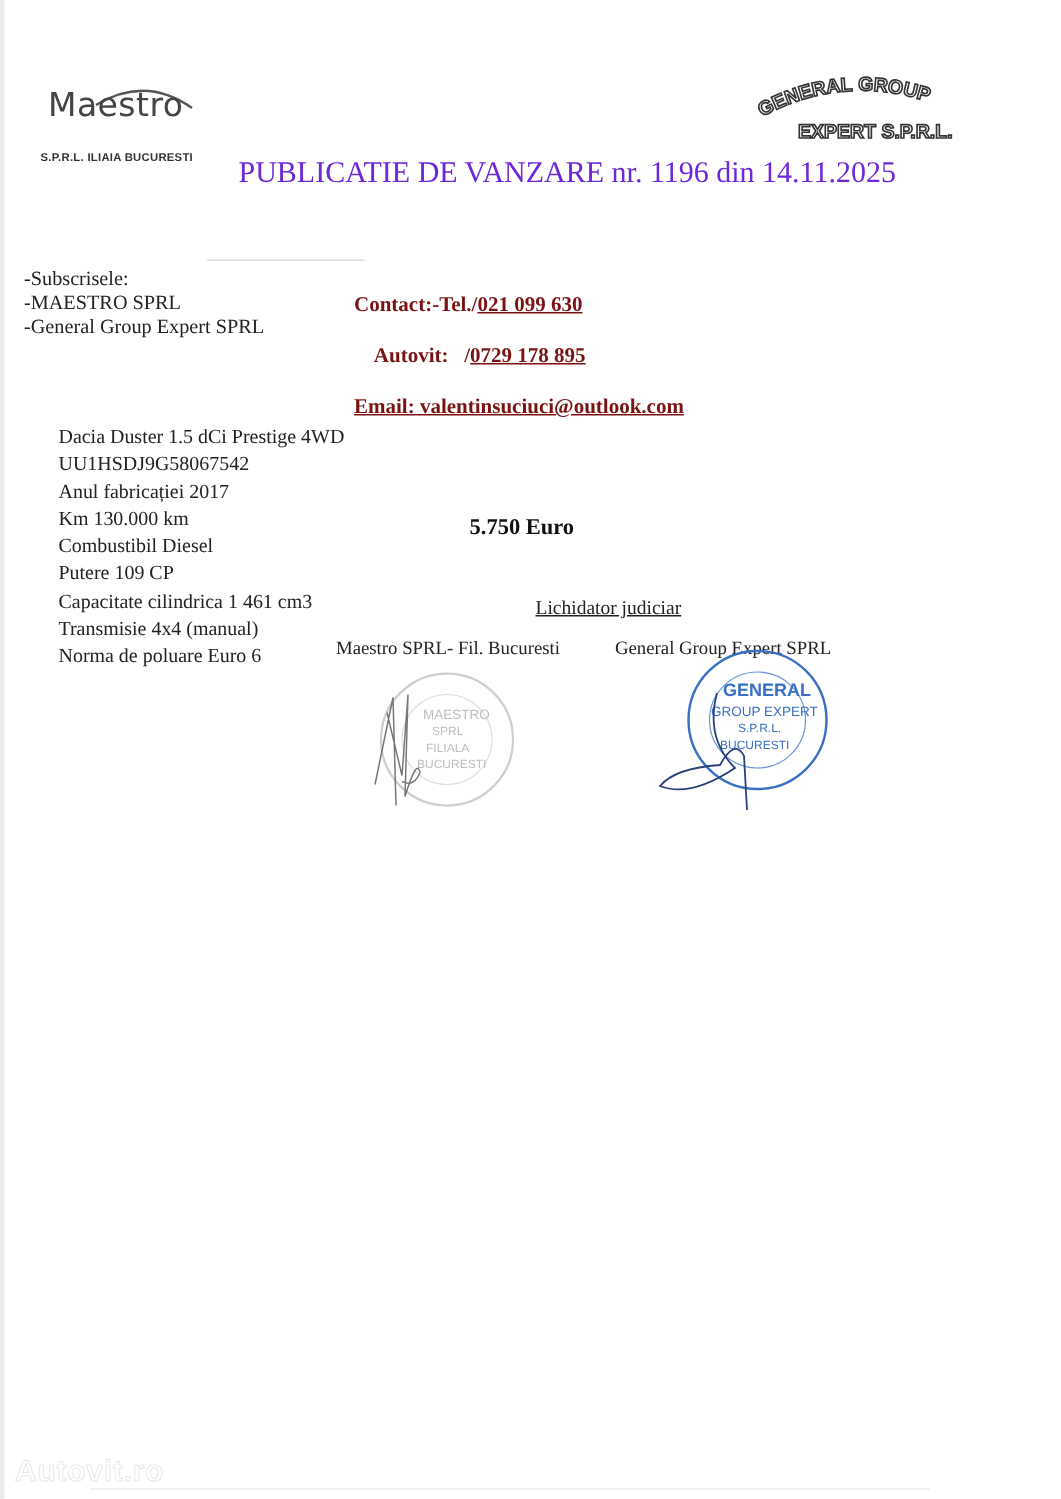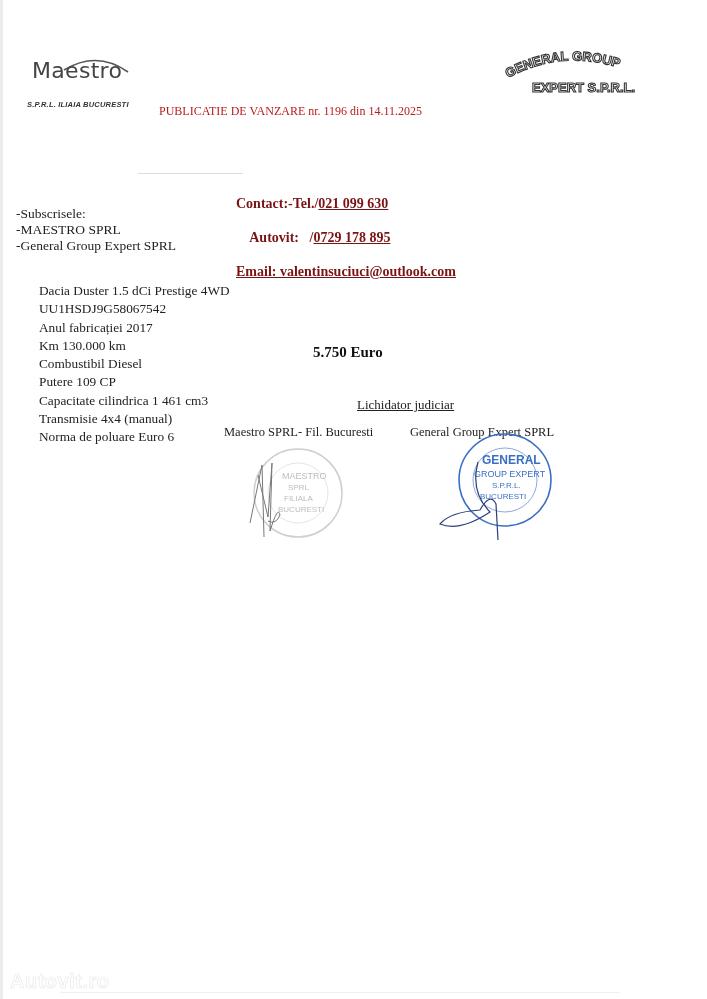--- a/index.html
+++ b/index.html
@@ -5,27 +5,27 @@
     html, body { margin:0; padding:0; }
     body {
       width:707px; height:999px; background:#ffffff; position:relative; overflow:hidden;
       font-family:"Liberation Serif", "DejaVu Serif", serif; color:#1a1a1a;
     }
     .abs { position:absolute; }
     .left-edge { left:0; top:0; width:3px; height:999px; background:#ececec; }
     .logo-maestro { left:32px; top:52px; width:100px; height:40px; }
     .logo-maestro .word { font-family:"DejaVu Sans","Liberation Sans",sans-serif; font-size:22px; color:#444; position:absolute; left:0; top:6px; letter-spacing:0.3px; }
     .logo-maestro svg { position:absolute; left:30px; top:0; }
-    .maestro-sub { left:27px; top:100px; font-family:"Liberation Sans",sans-serif; font-size:7.5px; font-weight:bold; color:#333; letter-spacing:0.2px;font-style:italic; }
+    .maestro-sub { left:27px; top:100px; font-family:"Liberation Sans",sans-serif; font-size:7.5px; font-weight:bold; color:#333; letter-spacing:0.2px; }
     .logo-gge { left:500px; top:48px; width:160px; height:50px; }
     .logo-gge text { font-family:"Liberation Sans",sans-serif; font-weight:bold; fill:#fff; stroke:#333; stroke-width:1.1px; }
-    .title { left:159px; top:104px; font-size:12px; color:#b91c1c;text-align:right; }
+    .title { left:159px; top:104px; font-size:20px; color:#6d28d9;text-align:right; }
     .faded { color:#e4e4e4; font-family:"Liberation Sans",sans-serif; font-size:10px; }
     .faint-line { height:1px; background:#dcdcdc; }
-    .subscr { left:16px; top:178px; font-size:13.5px; line-height:16px; color:#222;margin-top:28px; }
+    .subscr { left:16px; top:178px; font-size:13.5px; line-height:16px; color:#222; }
     .contact { left:236px; top:195px; font-size:14px; line-height:17px; font-weight:bold; color:#7a1414; }
     .contact .u { text-decoration:underline; }
     .specs { left:39px; top:282px; font-size:13.3px; line-height:18.3px; color:#222; }
     .price { left:313px; top:344px; font-size:15px; font-weight:bold; color:#111; }
     .lichidator { left:357px; top:397px; font-size:13px; color:#222;text-decoration:underline; }
     .sig-left-label { left:224px; top:425px; font-size:12.5px; color:#222; }
     .sig-right-label { left:410px; top:425px; font-size:12.5px; color:#222; }
     .stamp-left { left:228px; top:445px; }
     .stamp-right { left:430px; top:432px; }
     .watermark { left:10px; top:970px; font-family:"Liberation Sans",sans-serif; font-size:20px; font-weight:bold; color:#fff; -webkit-text-stroke:0.6px #e6e6e6; letter-spacing:0.5px; }

